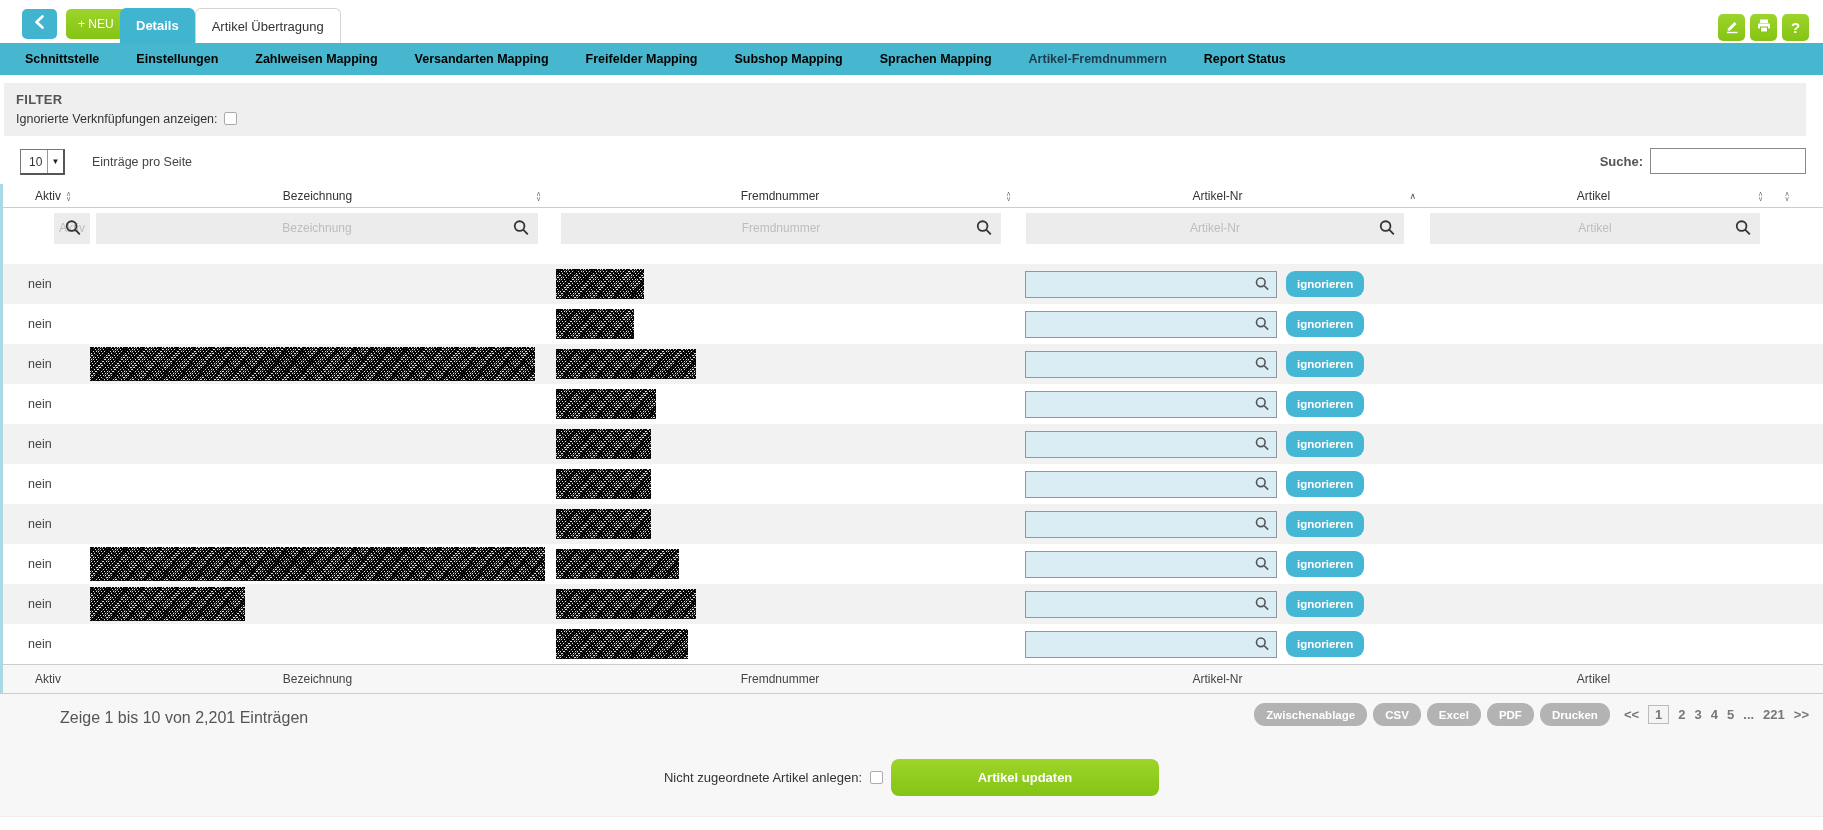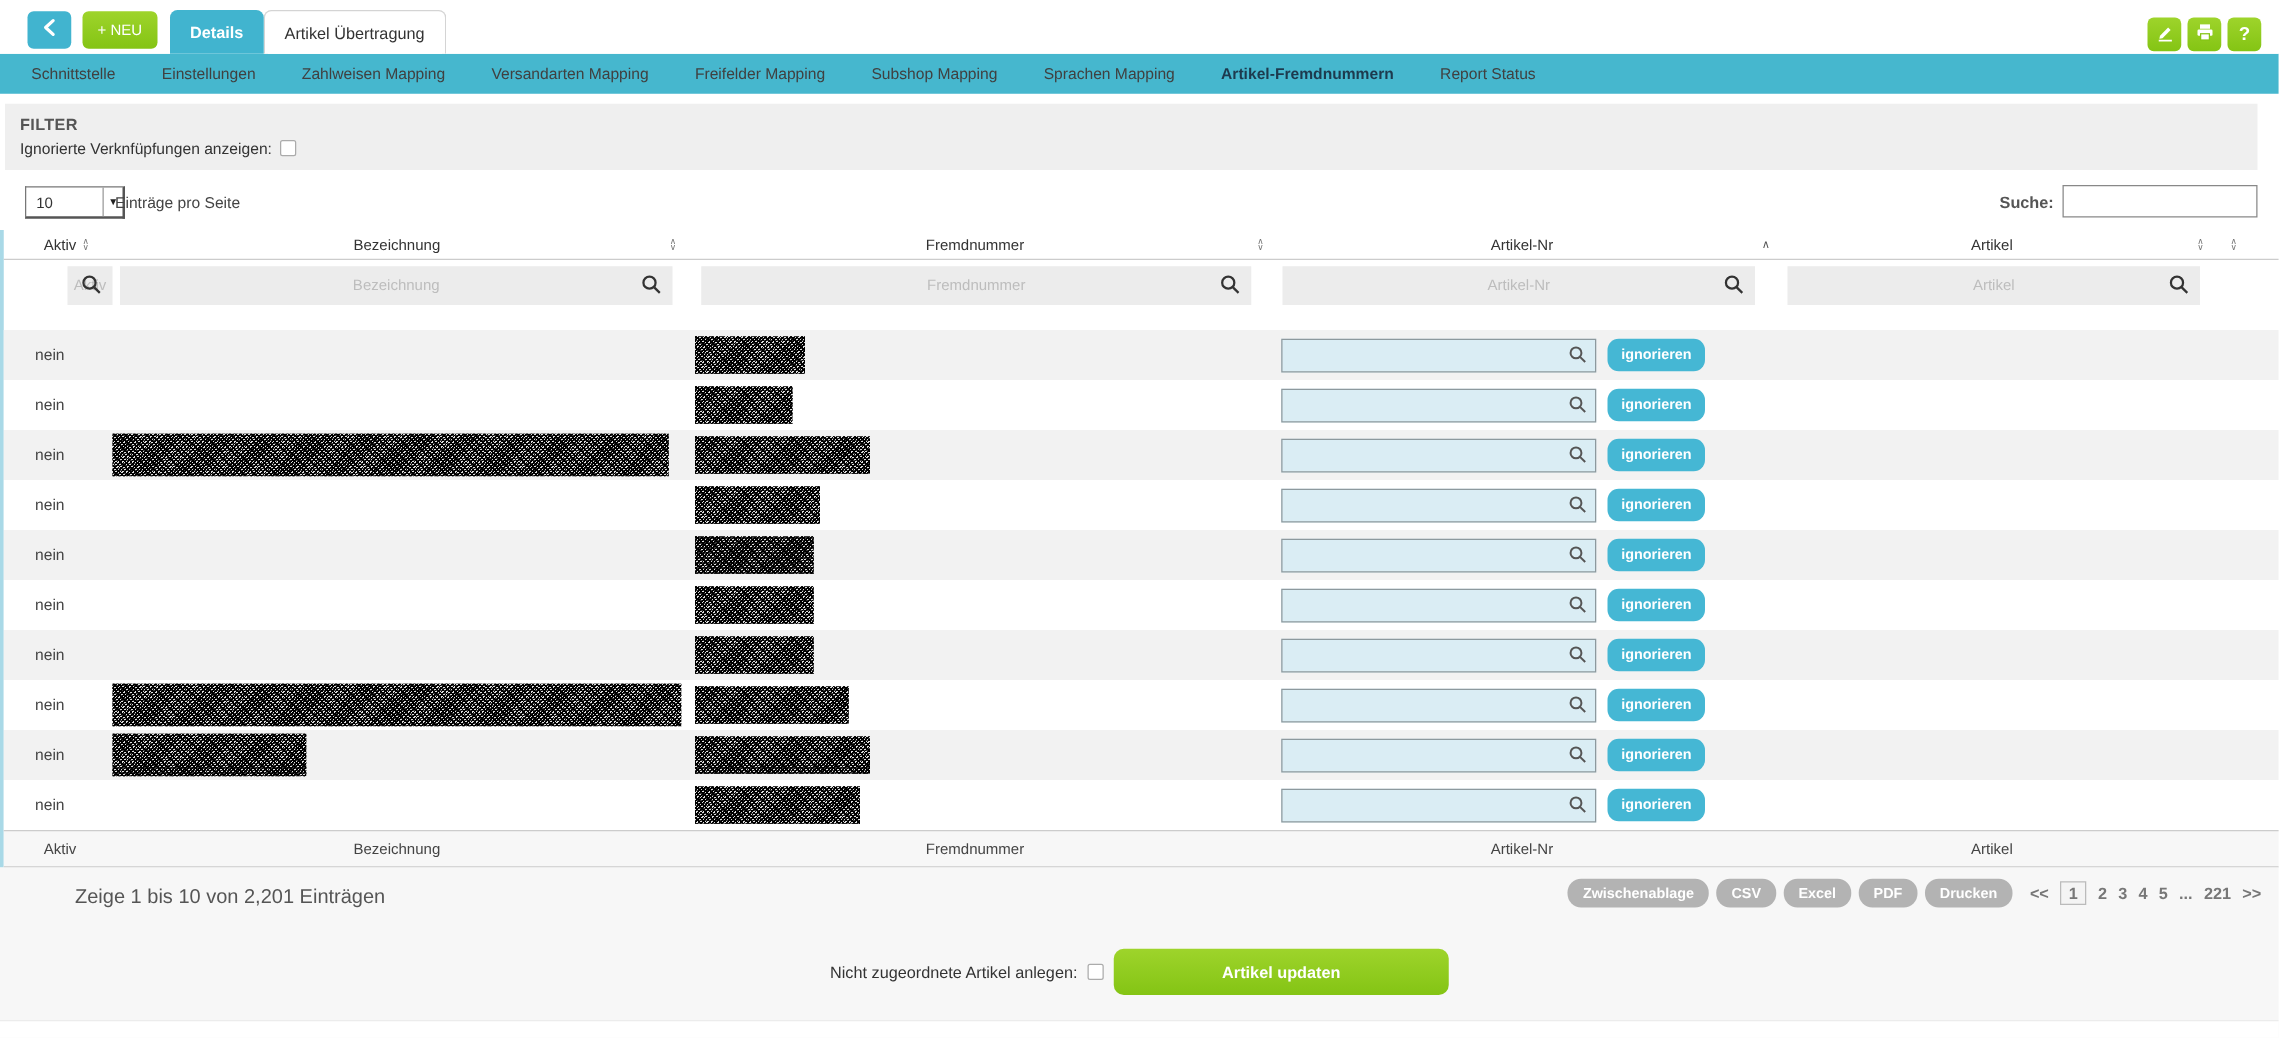--- a/index.html
+++ b/index.html
@@ -2,41 +2,41 @@
 <html><head>
 <meta charset="utf-8">
 <style>
   * { margin:0; padding:0; box-sizing:border-box; }
   html,body { width:1823px; height:830px; background:#fff; font-family:"Liberation Sans", sans-serif; overflow:hidden; }
 
   
   .topbar { position:relative; height:43px; background:#fff; }
   .backbtn { position:absolute; left:22px; top:9px; width:35px; height:30px; background:#41b4cf; border-radius:5px; display:flex; align-items:center; justify-content:center; cursor:pointer; }
   .neubtn { position:absolute; left:66px; top:9px; height:30px; padding:0 12px; background:linear-gradient(#9ed42b,#84c414); border-radius:5px; color:#fff; font-weight:normal; font-size:12px; display:flex; align-items:center; cursor:pointer; }
-  .tabs { position:absolute; left:136px; top:8px; display:flex; }
+  .tabs { position:absolute; left:120px; top:8px; display:flex; }
   .tab { height:35px; padding:0 16px; display:flex; align-items:center; font-size:13px; border-radius:6px 6px 0 0; cursor:pointer; }
   .tab.active { background:#41b4cf; color:#fff; font-weight:bold; }
   .tab.inactive { background:#fff; color:#333; border:1px solid #d4d4d4; border-bottom:none; }
   .hdr-icons { position:absolute; right:14px; top:14px; display:flex; gap:5px; }
   .hdr-icon { width:27px; height:27px; border-radius:5px; background:linear-gradient(#9ed42b,#84c414); display:flex; align-items:center; justify-content:center; color:#fff; font-weight:bold; font-size:15px; cursor:pointer; }
 
   
   .nav { height:32px; background:#46b7ce; display:flex; align-items:center; padding-left:25px; gap:37px; }
-  .nav-item { color:#404040; font-size:12.5px; font-weight:400; cursor:pointer; white-space:nowrap; }
+  .nav-item { color:#000000; font-size:12.5px; font-weight:700; cursor:pointer; white-space:nowrap; }
   .nav-item.active { color:#1d3a4e; font-weight:bold; }
 
   
   .filterbox { margin:8px 17px 0 4px; background:#efefef; padding:9px 12px 10px 12px; }
   .filterbox .ftitle { font-size:13px; font-weight:bold; color:#555; letter-spacing:.3px; }
   .fcheckrow { margin-top:5px; display:flex; gap:6px; font-size:12.5px; color:#333; }
   .checkbox { width:13px; height:13px; border:1px solid #ababab; border-radius:2px; background:#fff; cursor:pointer; }
 
   
   .controls { position:relative; height:48px; margin:0 17px 0 20px; }
-  .pagesize { position:absolute; left:0; top:13px; width:80px; height:26px; background:#fff; border:1px solid #777; border-right:2px solid #555; border-bottom:2px solid #555; display:flex; align-items:center; cursor:pointer; }
+  .pagesize { position:absolute; left:0; top:13px; width:45px; height:26px; background:#fff; border:1px solid #777; border-right:2px solid #555; border-bottom:2px solid #555; display:flex; align-items:center; cursor:pointer; }
   .pagesize .val { flex:1; font-size:12px; color:#333; padding-left:8px; }
   .pagesize .arrowseg { width:16px; height:100%; border-left:1px solid #999; display:flex; align-items:center; justify-content:center; font-size:8px; color:#222; }
   .entries-label { position:absolute; left:72px; top:19px; font-size:12.5px; color:#444; }
   .search-wrap { position:absolute; right:0; top:12px; display:flex; align-items:center; gap:7px; }
   .search-label { font-size:13px; font-weight:bold; color:#555; }
   .search-input { width:156px; height:26px; border:1px solid #888; background:#fff; font-size:12px; padding:0 5px; font-family:"Liberation Sans",sans-serif; }
 
   
   .tablewrap { border-left:3px solid #a9d9e7; }
   .tcols { display:grid; grid-template-columns:70px 455px 470px 405px 347px 40px; padding-left:17px; }

